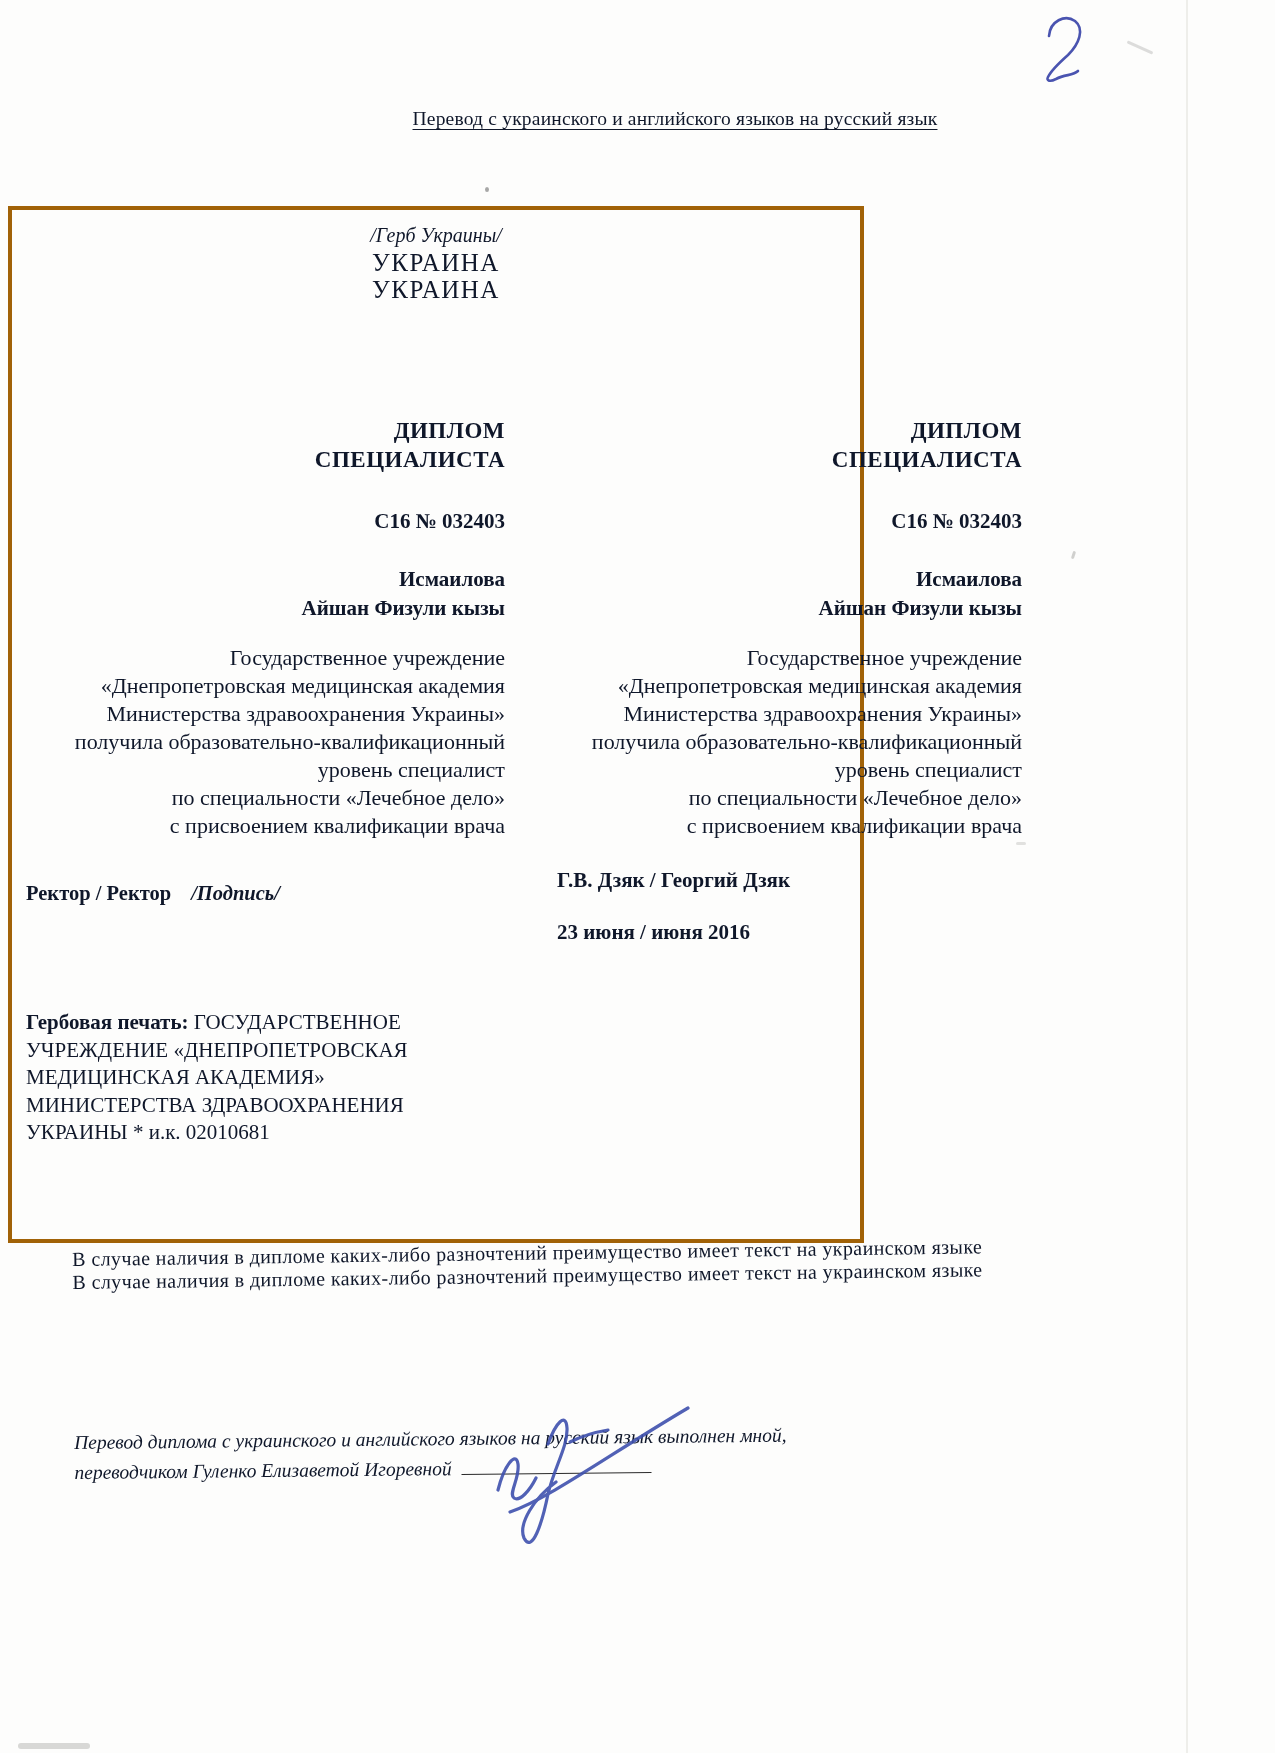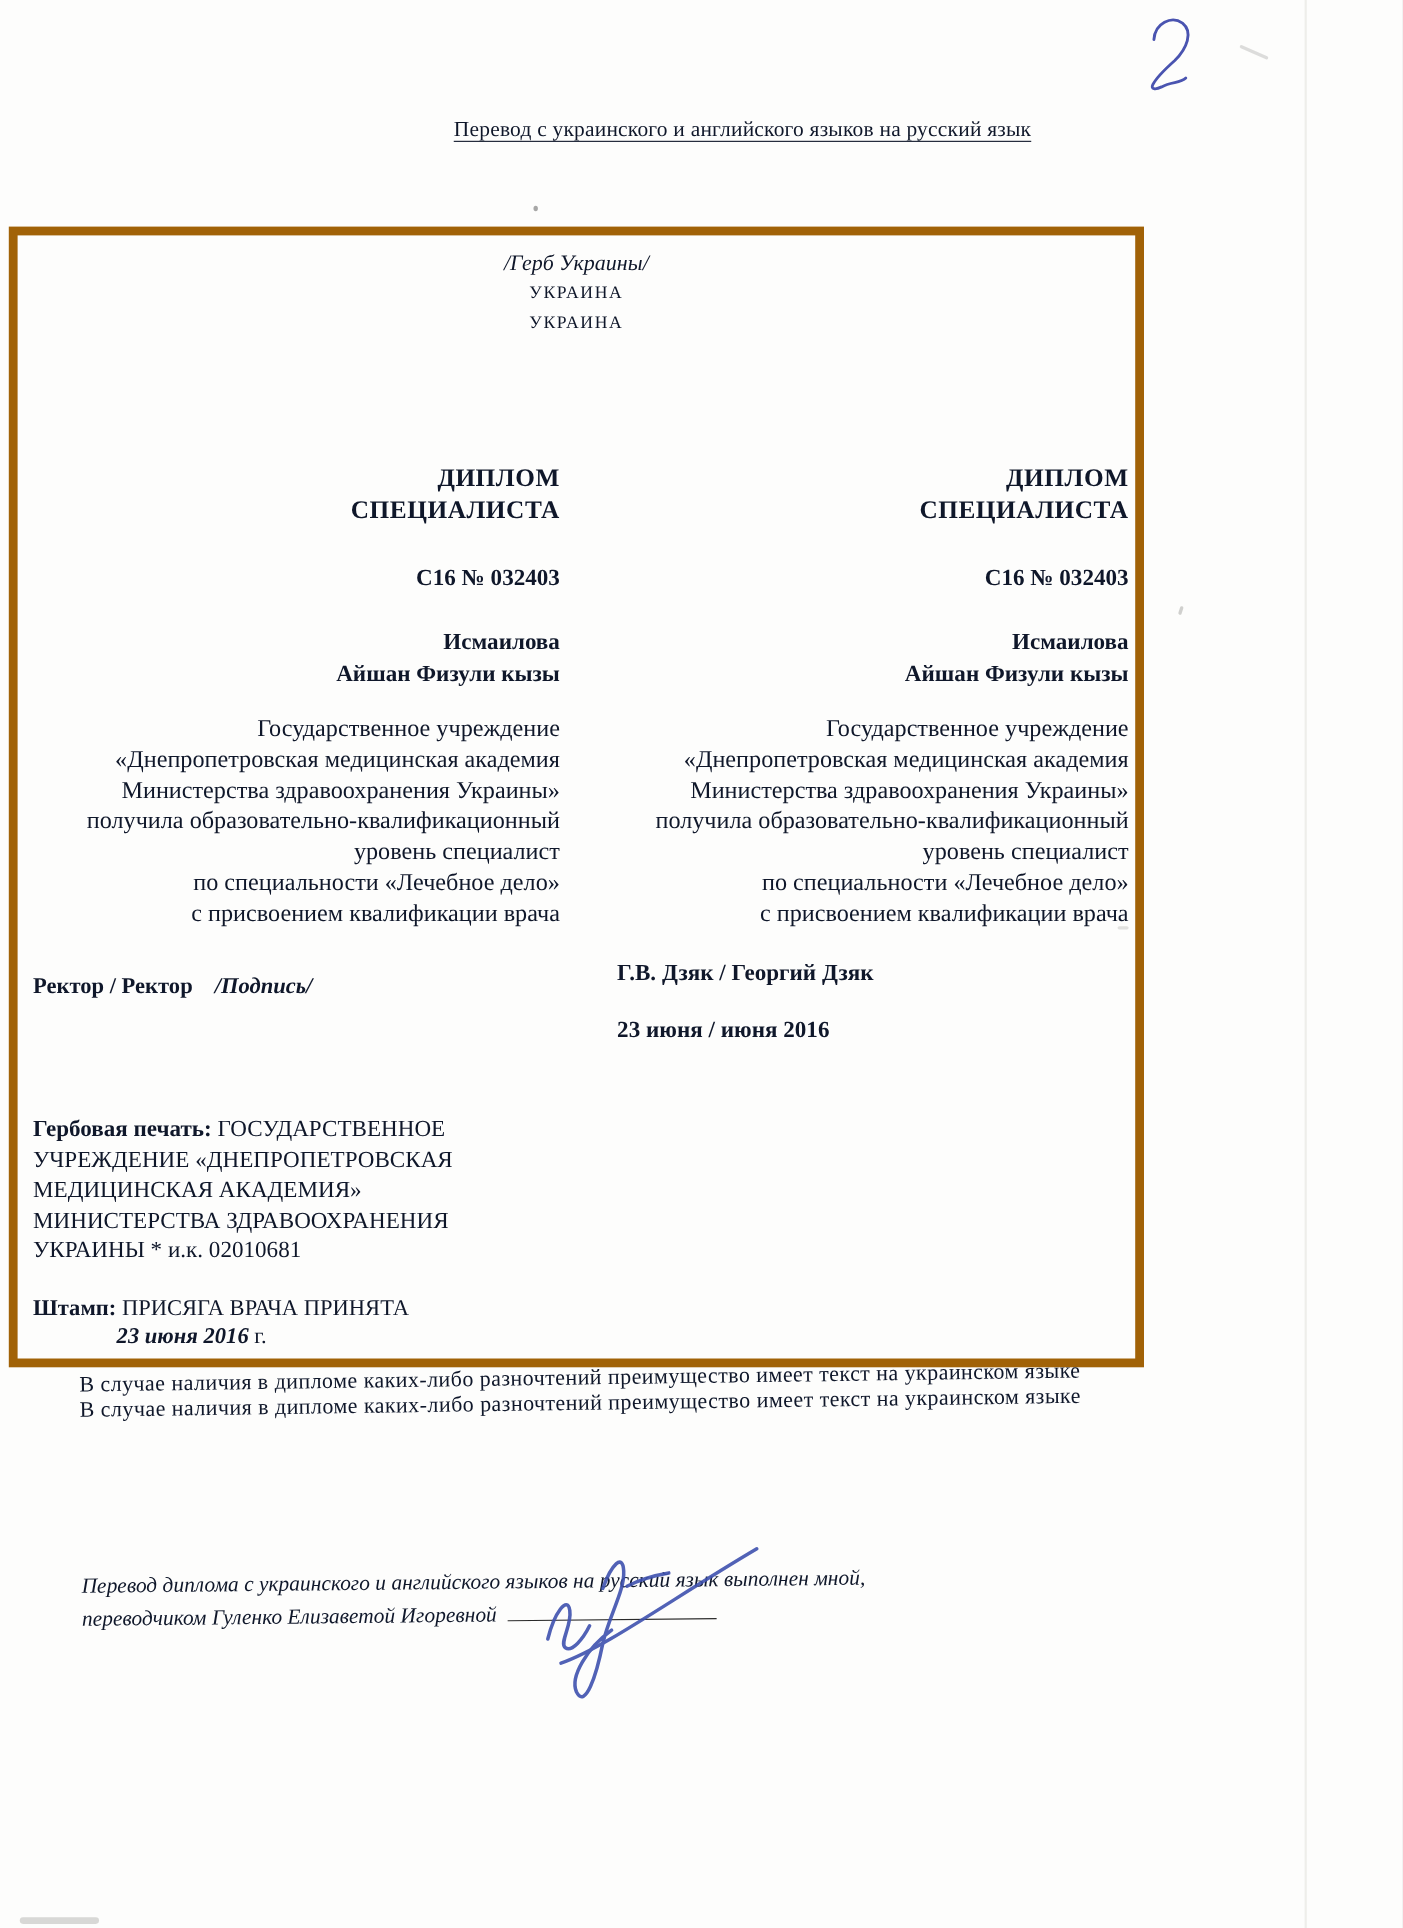--- a/index.html
+++ b/index.html
@@ -15,26 +15,26 @@
   
   .pagenum-svg{position:absolute;left:1035px;top:10px;width:60px;height:80px;}
   
   .trans-header{
     position:absolute;left:0;top:108px;width:1350px;
     text-align:center;font-size:19.5px;letter-spacing:.2px;
     text-decoration:underline;text-underline-offset:4px;
   }
   
   .cert-box{
-    position:absolute;left:8px;top:206px;width:1032px;height:1037px;
-    border:8px solid #a16207;box-sizing:border-box;
+    position:absolute;left:8px;top:206px;width:856px;height:1037px;
+    border:4px solid #a16207;box-sizing:border-box;
   }
   .emblem-block{position:absolute;left:0;top:12px;width:100%;text-align:center;line-height:27px;}
   .emblem-note{font-style:italic;font-size:20px;}
-  .country{font-size:16px;letter-spacing:1.5px;}
+  .country{font-size:25px;letter-spacing:1.5px;}
   .col{position:absolute;text-align:right;}
   .col-left{left:28px;top:206px;width:465px;}
   .col-right{left:540px;top:206px;width:470px;}
   .cert-title{font-weight:bold;font-size:23px;line-height:29px;letter-spacing:.5px;}
   .cert-serial{font-weight:bold;font-size:21px;line-height:29px;margin-top:33px;}
   .cert-name{font-weight:bold;font-size:21px;line-height:29px;margin-top:29px;}
   .cert-body{font-size:22px;line-height:28px;margin-top:21px;}
   .rector-line{position:absolute;left:14px;top:672px;font-weight:bold;font-size:20.5px;}
   .sig-note{font-style:italic;margin-left:20px;}
   .dzyak-line{position:absolute;left:545px;top:658px;font-weight:bold;font-size:21px;}
@@ -142,29 +142,20 @@
       <div>
         <span class="b">Гербовая печать:</span>
         <span>ГОСУДАРСТВЕННОЕ</span>
       </div>
       <div>УЧРЕЖДЕНИЕ «ДНЕПРОПЕТРОВСКАЯ</div>
       <div>МЕДИЦИНСКАЯ АКАДЕМИЯ»</div>
       <div>МИНИСТЕРСТВА ЗДРАВООХРАНЕНИЯ</div>
       <div>УКРАИНЫ * и.к. 02010681</div>
     </div>
 
-    <div class="stamp-block">
-      <div>
-        <span class="b">Штамп:</span>
-        <span>ПРИСЯГА ВРАЧА ПРИНЯТА</span>
-      </div>
-      <div class="stamp-date">
-        <span class="bi">23 июня 2016</span><span> г.</span>
-      </div>
-    </div>
   </div>
 
   <div class="disclaimer">
     <div>В случае наличия в дипломе каких-либо разночтений преимущество имеет текст на украинском языке</div>
     <div>В случае наличия в дипломе каких-либо разночтений преимущество имеет текст на украинском языке</div>
   </div>
 
   <div class="translator">
     <div>Перевод диплома с украинского и английского языков на русский язык выполнен мной,</div>
     <div>

